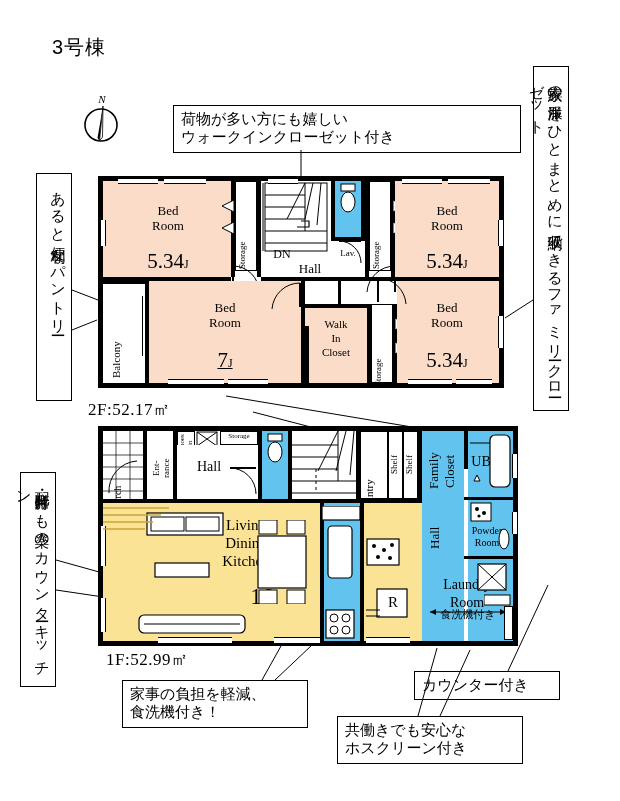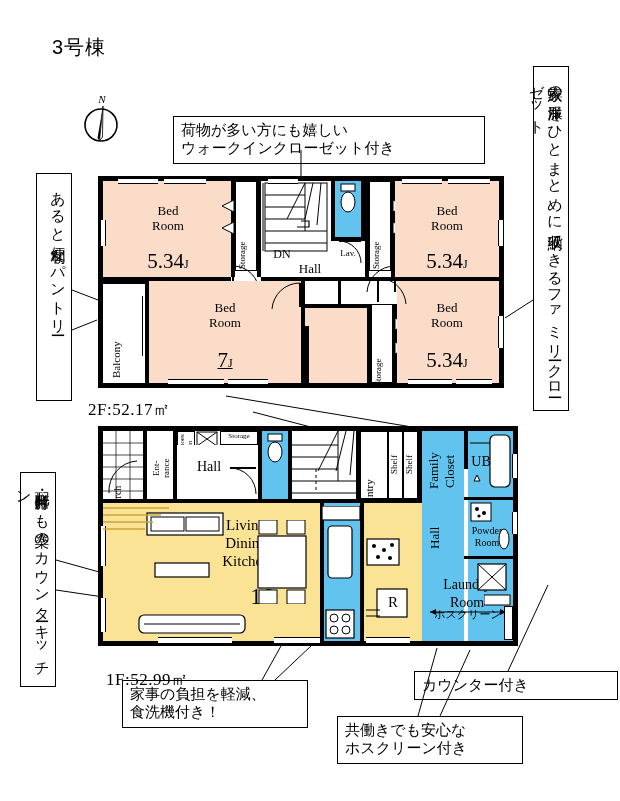--- a/index.html
+++ b/index.html
@@ -40,27 +40,27 @@
   }
   .callout.v{
     writing-mode:vertical-rl;
     text-orientation:upright;
     padding:7px 4px 7px 5px;
     font-size:15px;
     white-space:pre-line;
     letter-spacing:1px;
   }
 
-  #callout-wic{left:173px;top:116px;width:312px;}
+  #callout-wic{left:173px;top:105px;width:348px;}
   #callout-family-closet{left:533px;top:66px;width:36px;height:345px;}
   #callout-pantry{left:36px;top:173px;width:36px;height:228px;}
   #callout-counter-kitchen{left:20px;top:472px;width:36px;height:215px;}
   #callout-dishwasher{left:122px;top:680px;width:186px;}
   #callout-hoscreen{left:337px;top:716px;width:186px;}
-  #callout-counter{left:414px;top:671px;width:204px;}
+  #callout-counter{left:414px;top:671px;width:146px;}
 
   
   .plan{position:absolute;}
   .wall{position:absolute;background:#000;}
   .room{position:absolute;box-sizing:border-box;border:1px solid #000;}
   .r-bed{background:#fadcc8;}
   .r-white{background:#ffffff;}
   .r-blue{background:#62c4ee;}
   .r-yellow{background:#fbe396;}
   .lbl{
@@ -247,20 +247,23 @@
   <div class="win" style="left:130px;top:203px;width:40px;height:4px;"></div>
 
   <svg class="abs" style="left:170px;top:105px;width:34px;height:30px;">
     <path d="M32,2 A28,28 0 0,0 4,28" fill="none" stroke="#000" stroke-width="1"></path>
     <line x1="32" y1="2" x2="32" y2="26" stroke="#000" stroke-width="2"></line>
   </svg>
 
   <div class="wall" style="left:203px;top:105px;width:4px;height:102px;"></div>
   <div class="room r-bed" style="left:207px;top:128px;width:62px;height:79px;border:none;"></div>
   <div class="wall" style="left:207px;top:128px;width:62px;height:4px;"></div>
+  <div class="lbl" style="left:209px;top:142px;width:58px;font-size:11px;line-height:1.25;">Walk
+In
+Closet</div>
   <div class="wall" style="left:207px;top:150px;width:4px;height:57px;"></div>
 
   <div class="fx none" style="left:207px;top:105px;width:62px;height:23px;border:none;"></div>
   <div class="wall" style="left:240px;top:105px;width:3px;height:23px;"></div>
 
   <div class="wall" style="left:269px;top:128px;width:4px;height:79px;"></div>
   <div class="fx" style="left:273px;top:128px;width:22px;height:79px;"></div>
   <div class="lbl small vert" style="left:275px;top:136px;width:18px;height:64px;">Storage</div>
   <div class="wall" style="left:295px;top:128px;width:4px;height:79px;"></div>
   <svg class="abs" style="left:295px;top:140px;width:16px;height:42px;">
@@ -403,21 +406,21 @@
   <div class="lbl" style="left:330px;top:150px;width:78px;font-size:14px;line-height:1.25;">Laundry
 Room</div>
   <svg class="abs" style="left:378px;top:136px;width:34px;height:32px;">
     <rect x="2" y="2" width="28" height="26" fill="#fff" stroke="#000" stroke-width="1.2"></rect>
     <line x1="2" y1="2" x2="30" y2="28" stroke="#000" stroke-width="1"></line>
     <line x1="30" y1="2" x2="2" y2="28" stroke="#000" stroke-width="1"></line>
   </svg>
   <svg class="abs" style="left:386px;top:168px;width:28px;height:12px;">
     <rect x="0" y="1" width="26" height="10" fill="#fff" stroke="#000" stroke-width="1"></rect>
   </svg>
-  <div class="lbl jp" style="left:328px;top:182px;width:84px;font-size:11px;">ホスクリーン</div>
+  <div class="lbl jp" style="left:328px;top:182px;width:84px;font-size:11px;">食洗機付き</div>
   <svg class="abs" style="left:328px;top:178px;width:84px;height:20px;">
     <line x1="4" y1="8" x2="80" y2="8" stroke="#000" stroke-width="1"></line>
     <polygon points="4,8 10,5 10,11" fill="#000"></polygon>
     <polygon points="80,8 74,5 74,11" fill="#000"></polygon>
   </svg>
   <div class="fx" style="left:406px;top:180px;width:9px;height:34px;"></div>
 
   <div class="wall" style="left:5px;top:73px;width:319px;height:4px;"></div>
   <div class="room r-yellow" style="left:5px;top:77px;width:319px;height:138px;border:none;"></div>
 
@@ -491,13 +494,13 @@
   <svg class="abs" style="left:5px;top:78px;width:70px;height:32px;">
     <g stroke="#c9a43a" stroke-width="1.4">
       <line x1="0" y1="4" x2="66" y2="4"></line>
         <line x1="0" y1="11" x2="58" y2="11"></line>
       <line x1="0" y1="18" x2="50" y2="18"></line>
         <line x1="0" y1="25" x2="42" y2="25"></line>
     </g>
   </svg>
 </div>
 
-<div class="areatxt" style="left:106px;top:668px;">1F:52.99㎡</div>
+<div class="areatxt" style="left:106px;top:648px;">1F:52.99㎡</div>
 
 </body></html>

